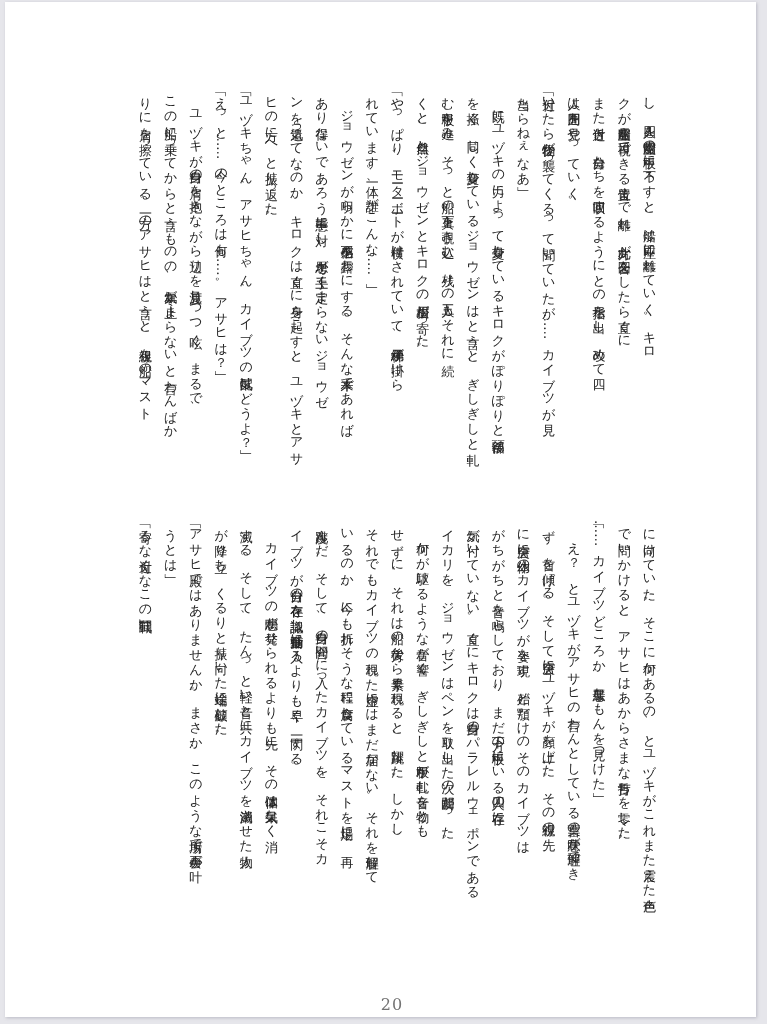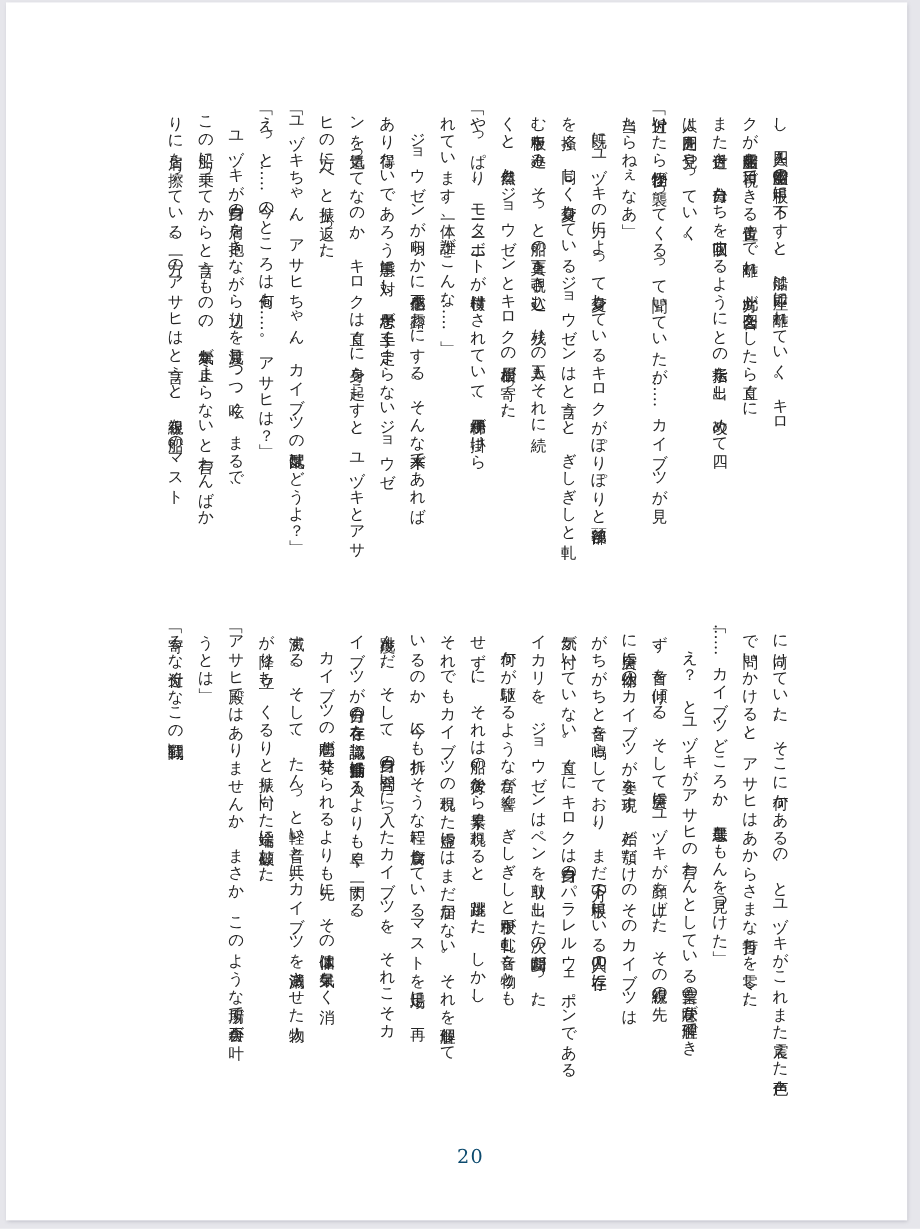--- a/index.html
+++ b/index.html
@@ -34,26 +34,26 @@
     letter-spacing: 0.1px;
     color: #242424;
   }
   .block-top { top: 86px; }
   .block-bottom { top: 518px; }
   .tcol {
     white-space: nowrap;
   }
   .page-number {
     position: absolute;
-    top: 952px;
+    top: 993px;
     left: 387px;
     transform: translateX(-50%);
     font-size: 16px;
     letter-spacing: 1px;
-    color: #0c4a6e;
+    color: #737373;
   }
 </style>
 </head>
 <body>
 
 <div class="sheet">
   <div class="text-block block-top">
       <div class="tcol">し、四人を幽霊船の甲板に下ろすと、船は即座に離れていく。キロ</div>
       <div class="tcol">クが幽霊船を目視できる位置まで離れ、此方が合図をしたら直ぐに</div>
       <div class="tcol">また近付き、自分たちを回収するようにとの指示を出し、改めて四</div>

